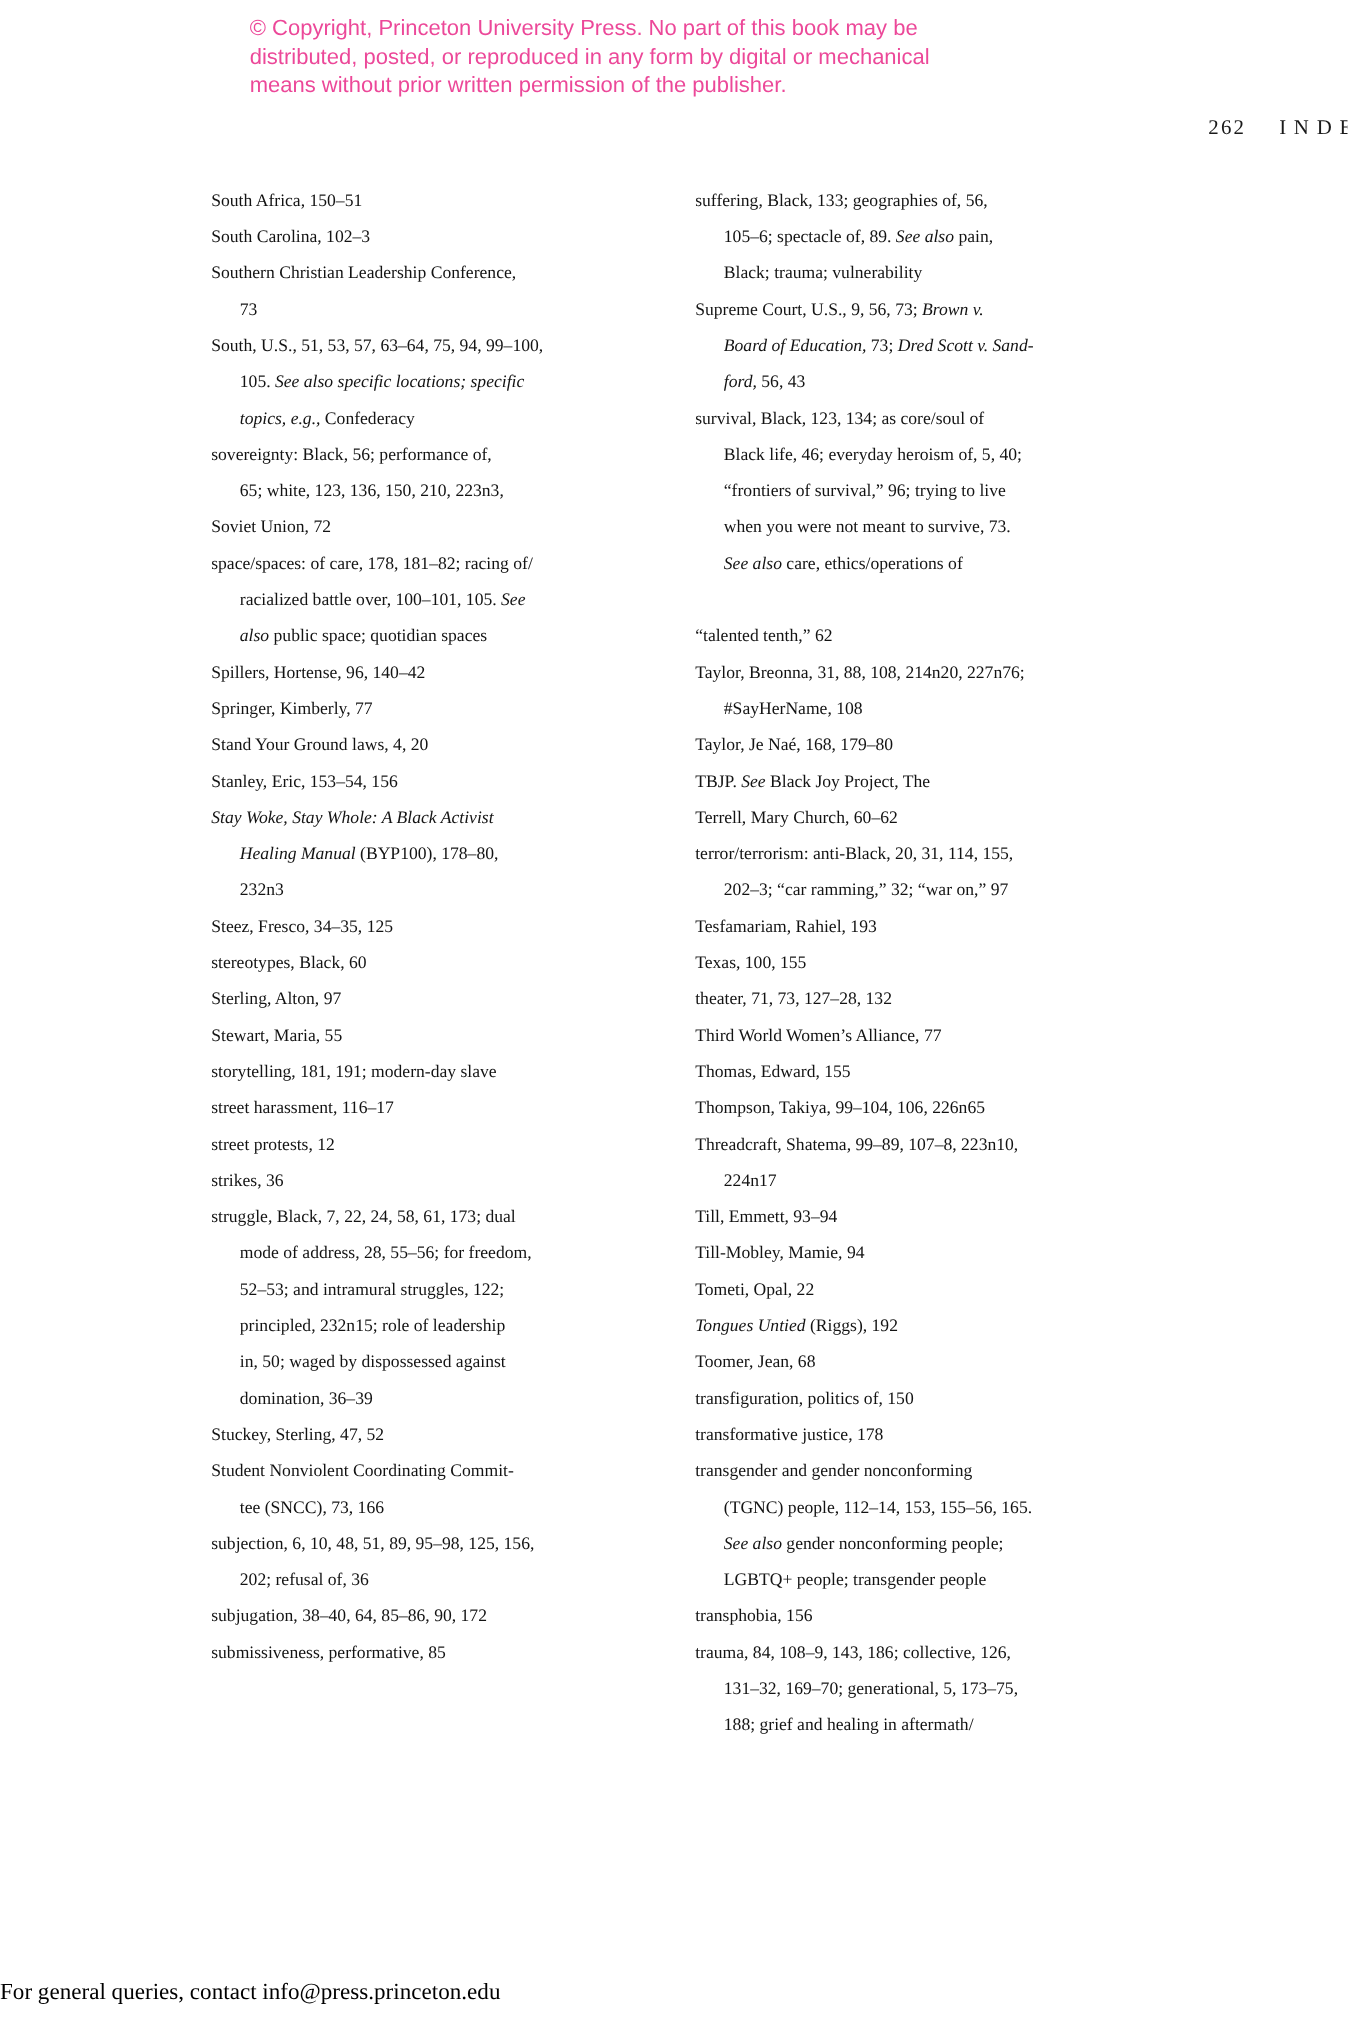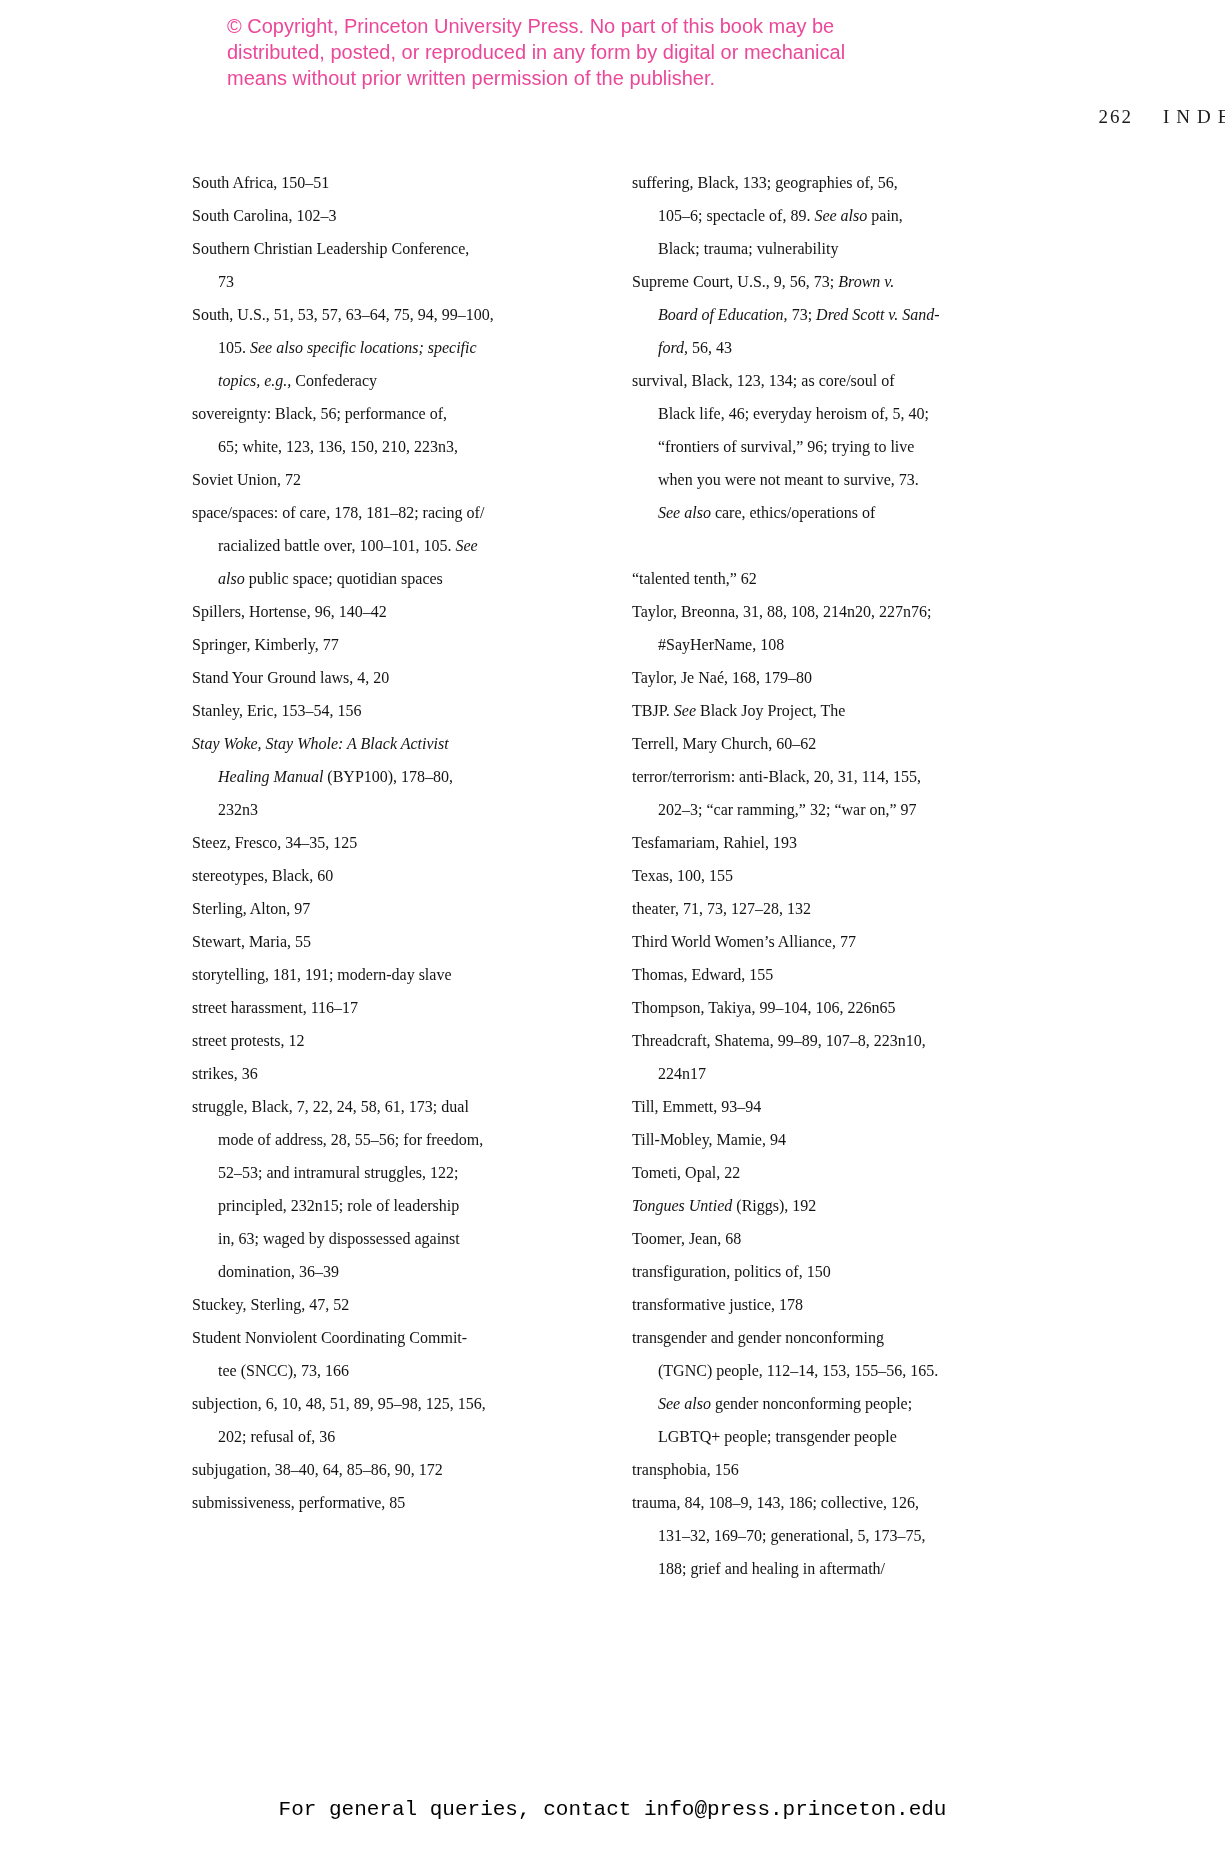--- a/index.html
+++ b/index.html
@@ -56,22 +56,21 @@
   .col-right { left: 632px; width: 430px; }
   .line { white-space: nowrap; }
   .line.indent { padding-left: 26px; }
   .group-spacer { height: 33px; }
   em { font-style: italic; }
   .footer {
     position: absolute;
     top: 1798px;
     left: 0;
     width: 1225px;
-    text-align: center;
-    font-family: Liberation Mono, monospace;
+    font-family: Liberation Serif, serif;
     font-size: 21px;
     color: #000000;
   }
 </style>
 </head>
 <body>
 
 <div class="copyright" id="copyright-block">
     <div>© Copyright, Princeton University Press. No part of this book may be</div>
     <div>distributed, posted, or reproduced in any form by digital or mechanical</div>
@@ -151,21 +150,21 @@
       <div class="line"><span>street protests, 12</span></div>
     </div>
     <div class="entry">
       <div class="line"><span>strikes, 36</span></div>
     </div>
     <div class="entry">
       <div class="line"><span>struggle, Black, 7, 22, 24, 58, 61, 173; dual</span></div>
       <div class="line indent"><span>mode of address, 28, 55–56; for freedom,</span></div>
       <div class="line indent"><span>52–53; and intramural struggles, 122;</span></div>
       <div class="line indent"><span>principled, 232n15; role of leadership</span></div>
-      <div class="line indent"><span>in, 63; waged by dispossessed against</span></div>
+      <div class="line indent"><span>in, 50; waged by dispossessed against</span></div>
       <div class="line indent"><span>domination, 36–39</span></div>
     </div>
     <div class="entry">
       <div class="line"><span>Stuckey, Sterling, 47, 52</span></div>
     </div>
     <div class="entry">
       <div class="line"><span>Student Nonviolent Coordinating Commit-</span></div>
       <div class="line indent"><span>tee (SNCC), 73, 166</span></div>
     </div>
     <div class="entry">

